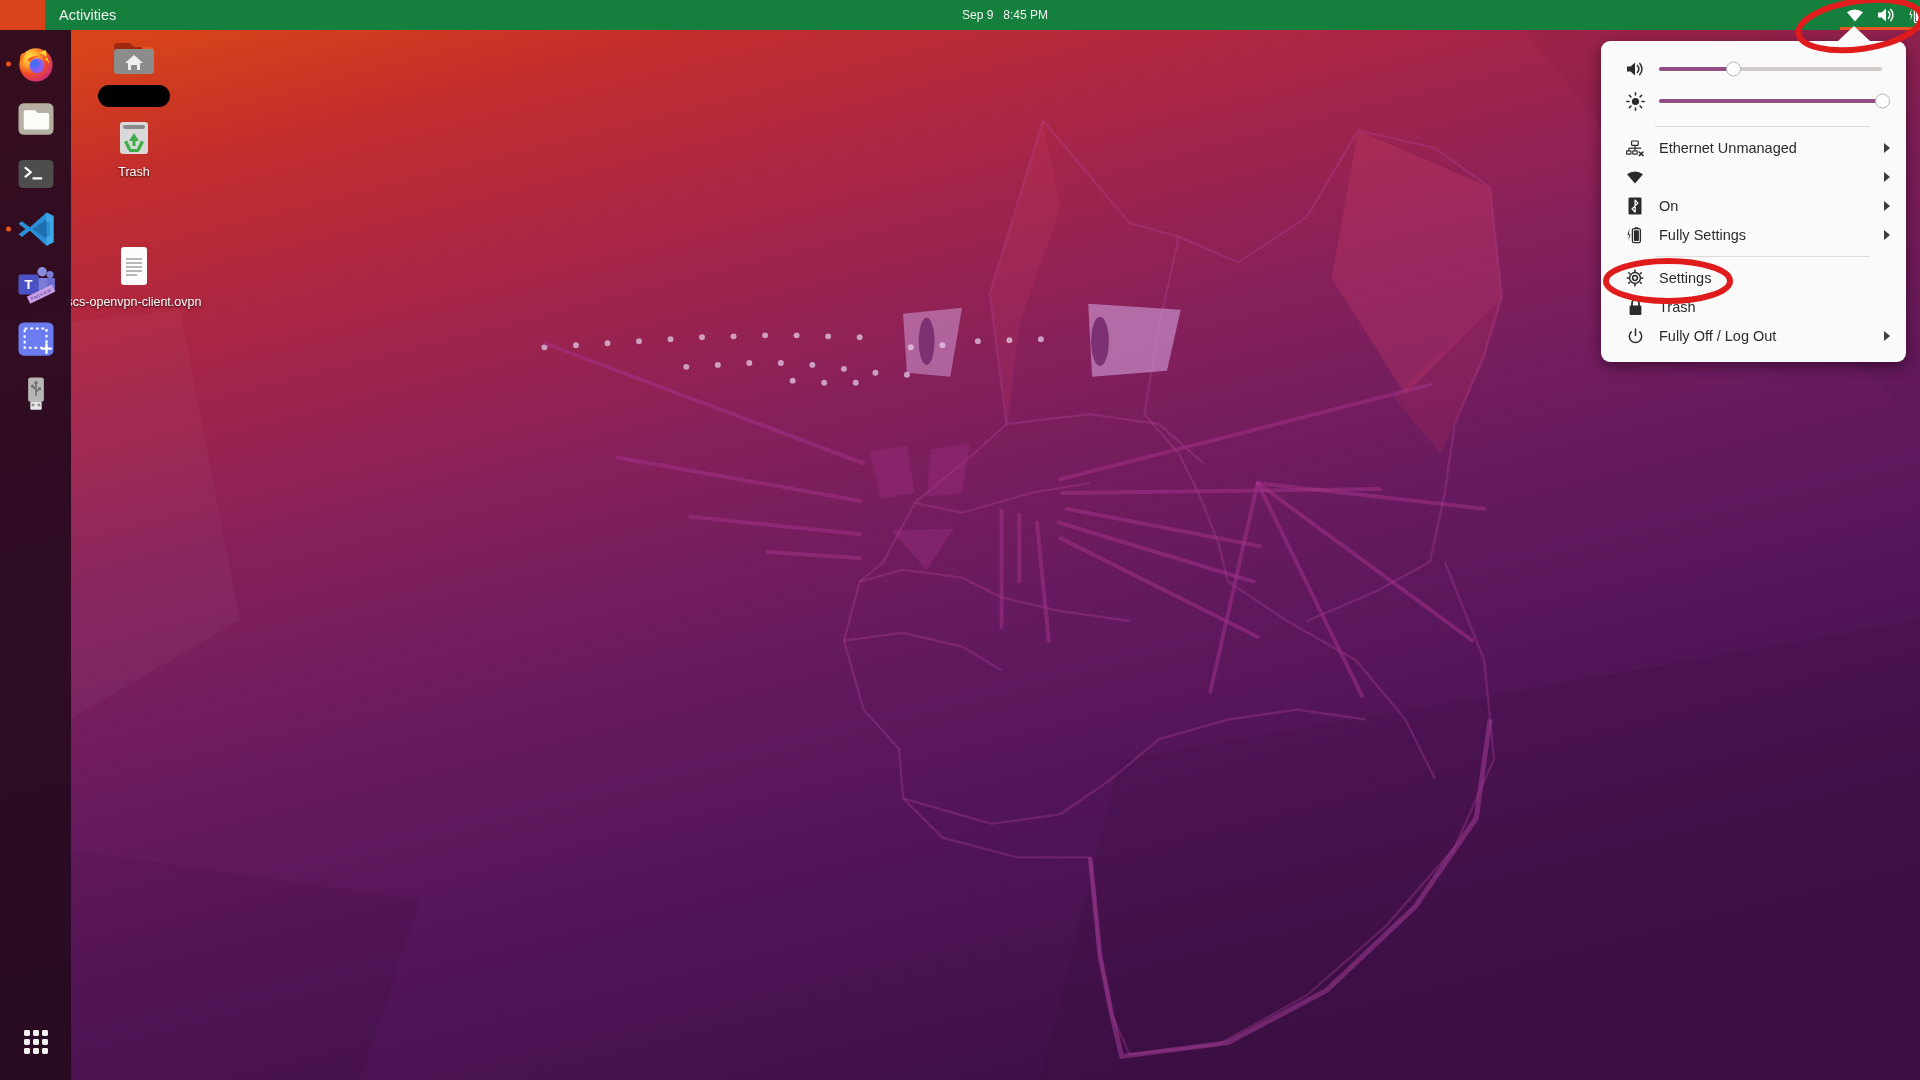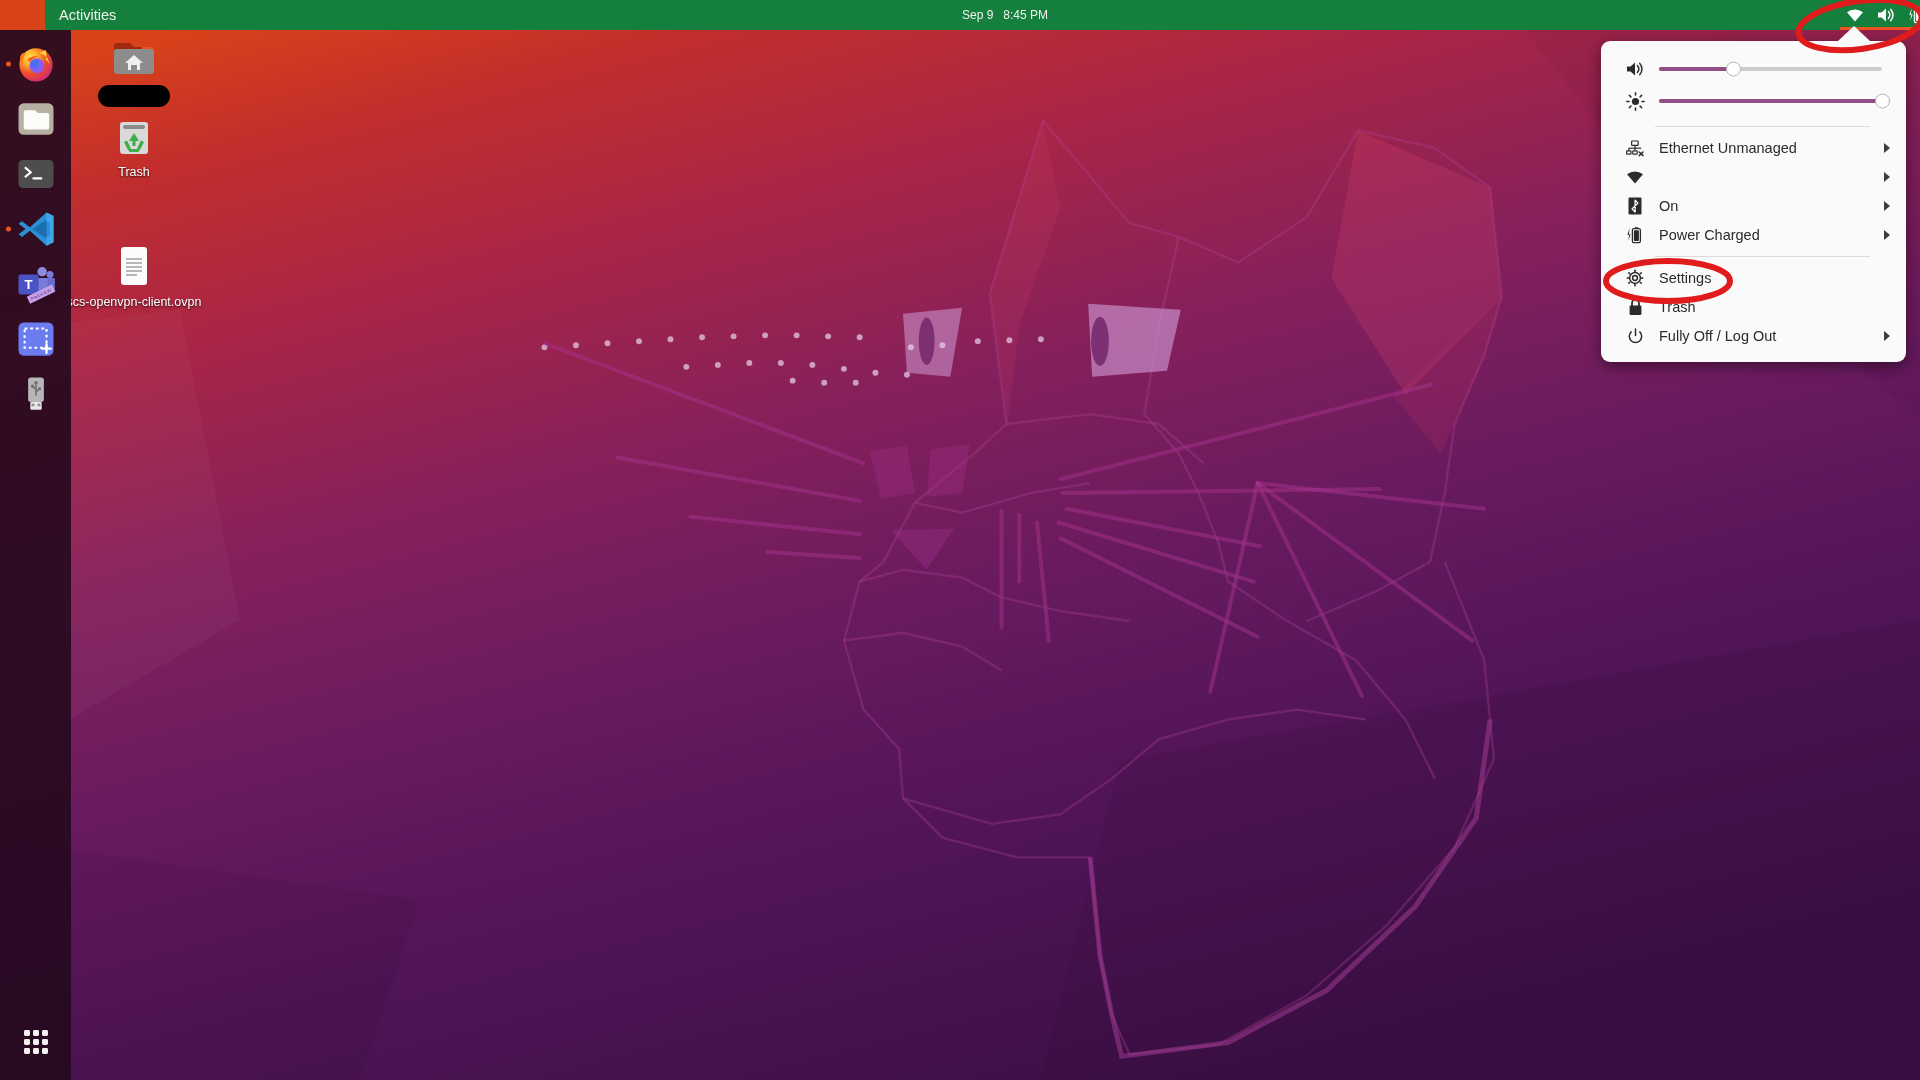--- a/index.html
+++ b/index.html
@@ -513,21 +513,21 @@
 
   <div class="menu-row">
     <span class="m-icon">
       <svg width="16" height="17" viewBox="0 0 16 17">
         <path d="M2.6 1 L0.4 8 H2.2 L1.2 14 L3.6 7.4 H1.9 Z" fill="#2b2b2b"></path>
         <rect x="5.4" y="1.6" width="8" height="14" rx="1.6" fill="none" stroke="#2b2b2b" stroke-width="1.3"></rect>
         <rect x="7.6" y="0.2" width="3.6" height="1.6" rx="0.6" fill="#2b2b2b"></rect>
         <rect x="6.9" y="3.2" width="5" height="10.8" rx="0.8" fill="#2b2b2b"></rect>
       </svg>
     </span>
-    <span class="m-label">Power Charged</span>
+    <span class="m-label">Fully Settings</span>
     <span class="m-arrow"></span>
   </div>
 
   <div class="menu-sep"></div>
 
   <div class="menu-row">
     <span class="m-icon">
       <svg width="18" height="18" viewBox="0 0 18 18">
         <g fill="none" stroke="#2b2b2b" stroke-width="1.5">
           <circle cx="9" cy="9" r="5.4"></circle>

